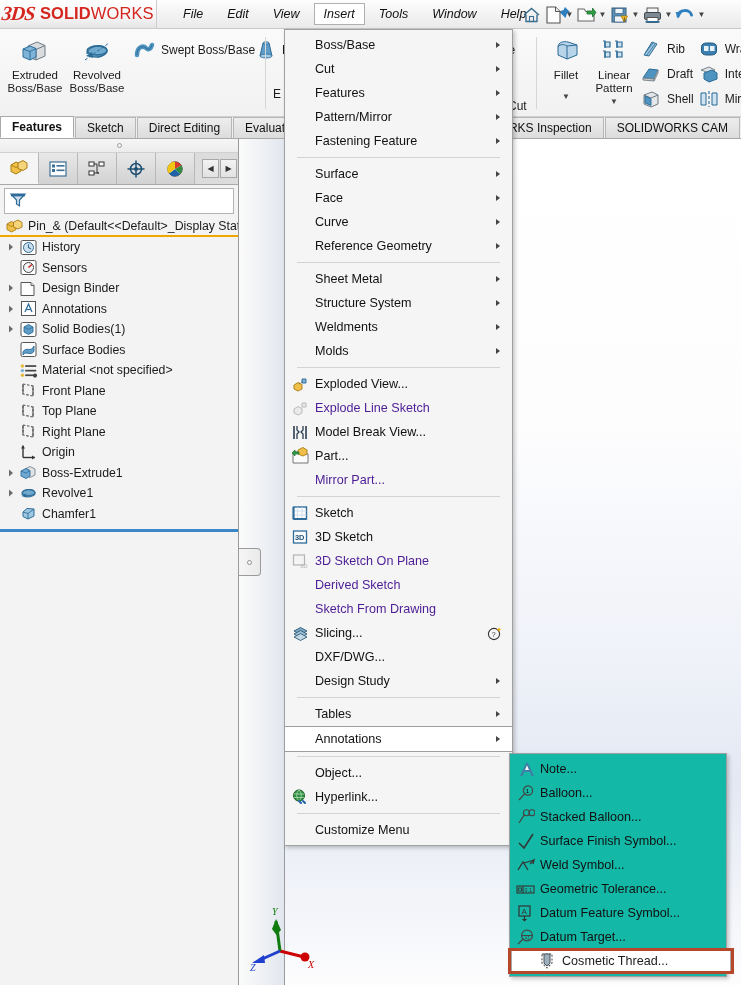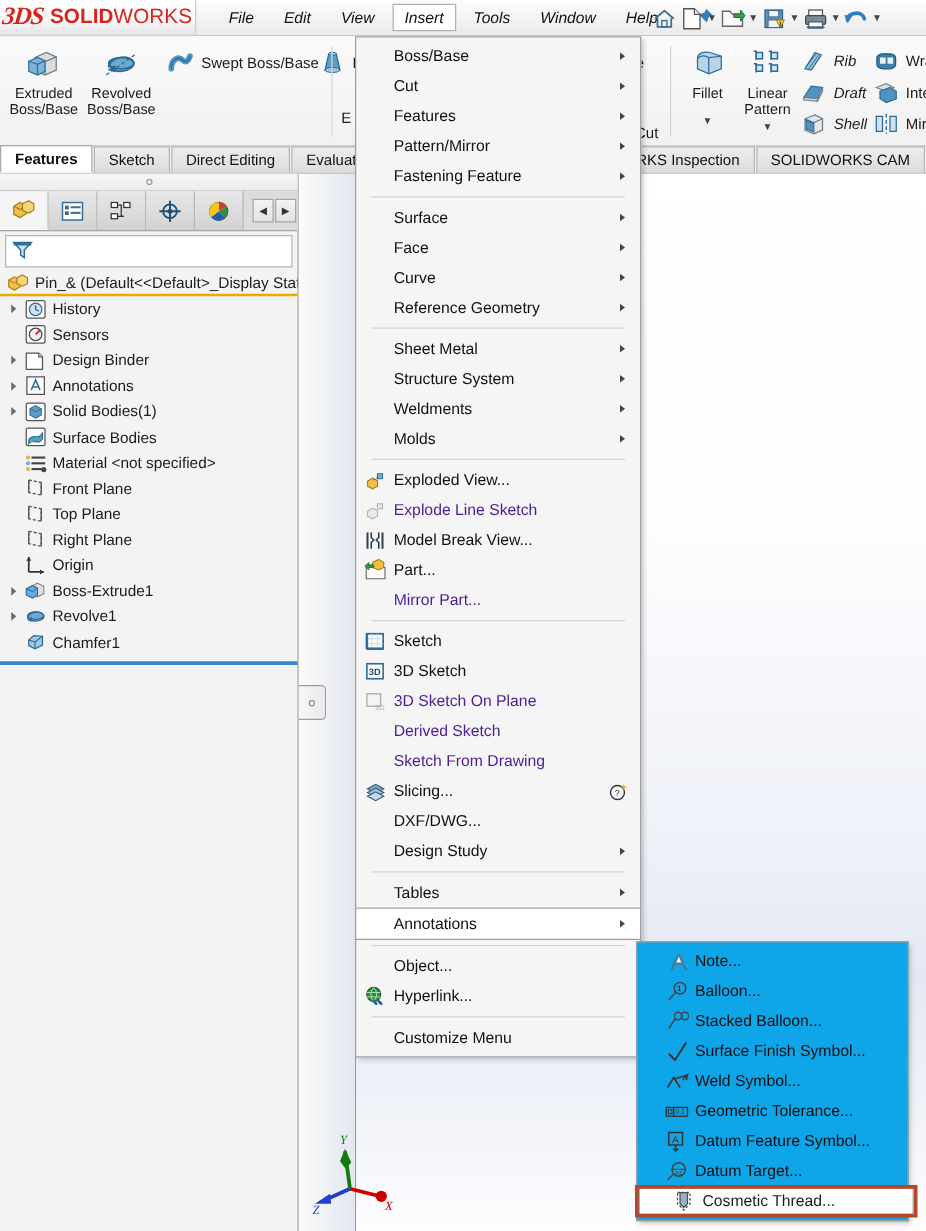--- a/index.html
+++ b/index.html
@@ -172,23 +172,23 @@
     border-left:4px solid #444; border-top:3.5px solid transparent; border-bottom:3.5px solid transparent;
   }
   .mi.dis { color:#4c1d95; }
   .mi.hl { background:#ffffff; border:1px solid #9e9e9e; height:26px; margin:0 -1px; }
   .msep { height:1px; background:#d3d3d3; margin:4px 12px; }
   .mhelp { position:absolute; right:10px; display:flex; align-items:center; }
 
   
   .submenu {
     position:absolute; left:509px; top:753px; width:218px;
-    background:#0ea5e9; border:1px solid #a0a0a0;
+    background:#14b8a6; border:1px solid #a0a0a0;
     box-shadow: 2px 2px 4px rgba(0,0,0,0.22);
-    padding:3px 16px; z-index:60;
+    padding:3px 0; z-index:60;
   }
   .submenu .mi { height:24px; }
   .redbox {
     position:absolute; left:508px; top:948px; width:226px; height:26px;
     border:3px solid #b7472a; z-index:70; pointer-events:none;
   }
   .hl-white {
     position:absolute; left:511px; top:950px; width:220px; height:22px;
     background:#ffffff; border:1px solid #a9a9a9; z-index:65;
   }
@@ -363,21 +363,21 @@
               <path d="M5 14 h2 v7"></path>
             <path d="M19 15 h5 v5 h-5 z" fill="#cfe3f0"></path>
               <path d="M17 14 h2 v7"></path>
           </g>
         </svg>
       </span>
       <span>Linear</span>
       <span>Pattern</span>
       <span class="drop-caret">▼</span>
     </div>
-    <div style="display:flex;flex-direction:column;padding-top:2px;font-style:italic;">
+    <div style="display:flex;flex-direction:column;padding-top:2px;">
       <div class="small-row">
         <span class="ico">
           <svg width="22" height="20" viewBox="0 0 22 20">
             <path d="M4 16 L12 3 L17 5 L9 17 Z" fill="#9cc4de" stroke="#2c6b96" stroke-width="1"></path>
             <path d="M5 14 L13 4" stroke="#2c6b96" stroke-width="0.8"></path>
             <path d="M7 16 L15 5" stroke="#2c6b96" stroke-width="0.8"></path>
           </svg>
         </span>
         <span>Rib</span>
       </div>

